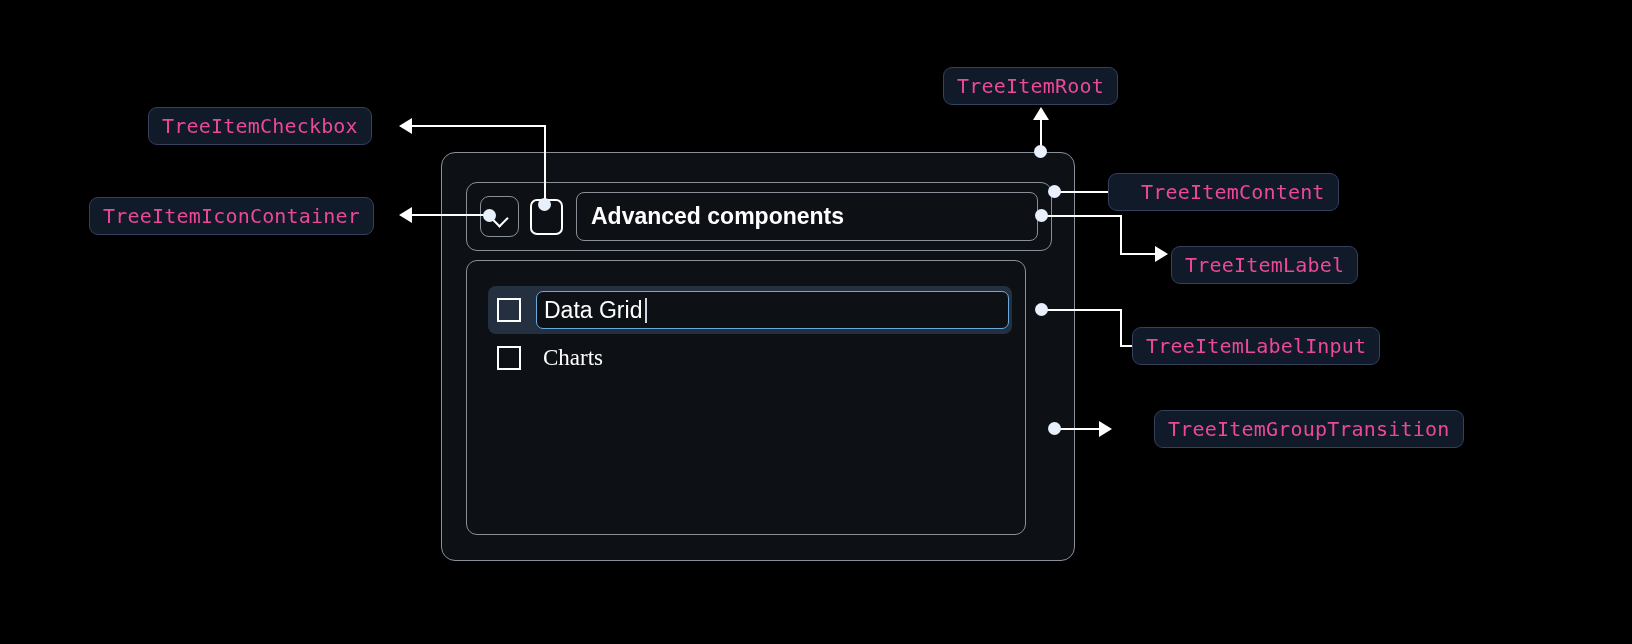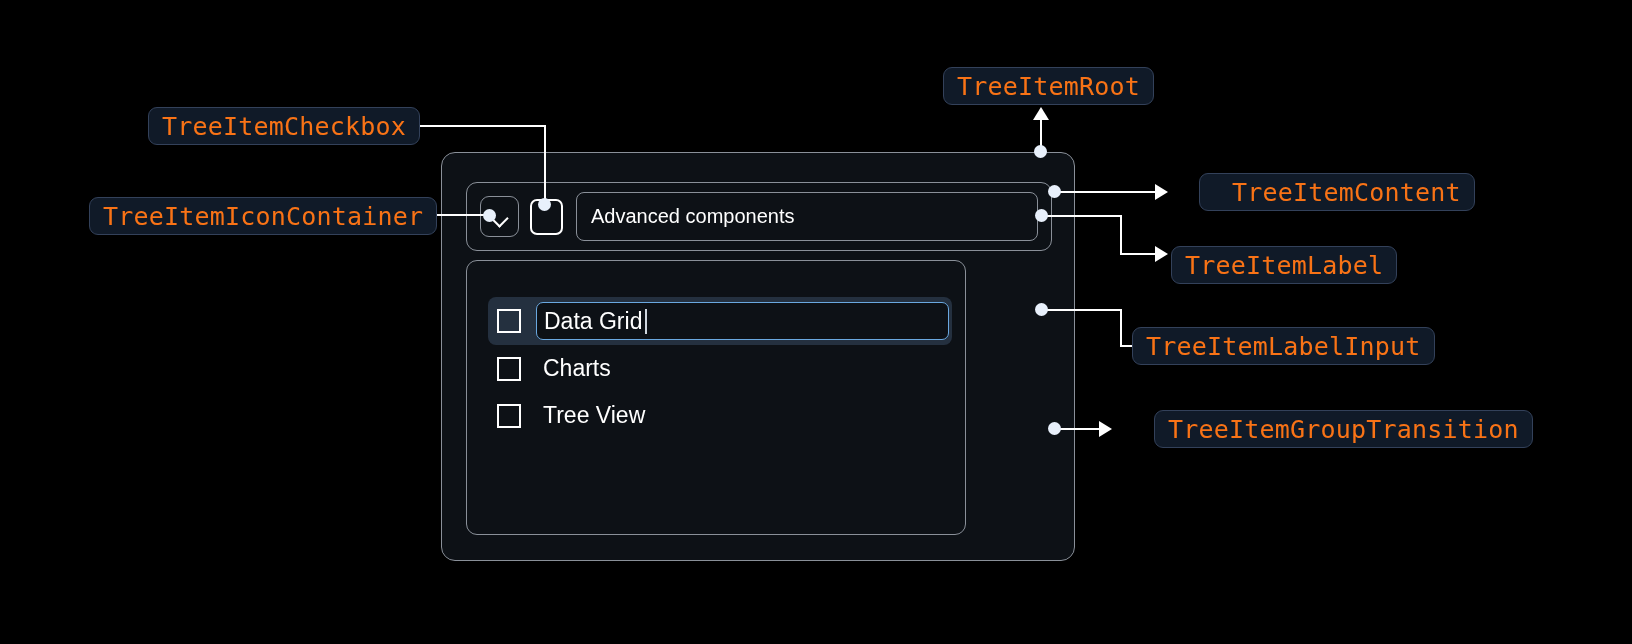--- a/index.html
+++ b/index.html
@@ -21,23 +21,23 @@
     position: absolute;
     box-sizing: border-box;
     display: flex;
     align-items: center;
     justify-content: center;
     height: 38px;
     padding: 0 13px;
     background: #101a28;
     border: 1px solid #33415a;
     border-radius: 9px;
-    color: #f97316;
+    color: #ec4899;
     font-family: "DejaVu Sans Mono", monospace;
-    font-size: 25px;
+    font-size: 20px;
     letter-spacing: 0.2px;
     white-space: nowrap;
     z-index: 6;
   }
 
   
   .conn {
     position: absolute;
     background: #ffffff;
     z-index: 4;
@@ -144,34 +144,35 @@
     margin-left: 13px;
     flex: 1;
     height: 49px;
     box-sizing: border-box;
     border: 1px solid #8a9099;
     border-radius: 8px;
     display: flex;
     align-items: center;
     padding-left: 14px;
     color: #ffffff;
-    font-size: 20px;
+    font-size: 23px;
+    font-weight: bold;
   }
 
   #group-transition {
     position: absolute;
     left: 24px;
     top: 107px;
-    width: 500px;
+    width: 560px;
     height: 275px;
     box-sizing: border-box;
     background: #0d1116;
     border: 1px solid #8a9099;
     border-radius: 11px;
-    padding-top: 36px;
+    padding-top: 25px;
   }
 
   .child-row {
     height: 47px;
     display: flex;
     align-items: center;
     padding-left: 30px;
     box-sizing: border-box;
   }
   .child-row.selected {
@@ -189,20 +190,21 @@
     box-sizing: border-box;
     border: 2.5px solid #ffffff;
     flex: none;
   }
 
   .child-label {
     margin-left: 22px;
     color: #ffffff;
     font-size: 23px;
     white-space: nowrap;
+    font-family: Liberation Serif, serif;
   }
 
   #label-input {
     margin-left: 15px;
     flex: 1;
     margin-right: 3px;
     height: 38px;
     box-sizing: border-box;
     background: #0d1116;
     border: 1.5px solid #6aa8e0;
@@ -243,32 +245,28 @@
           <span class="caret"></span>
       </div>
     </div>
 
     <div class="child-row">
       <div class="child-checkbox"></div>
       <span class="child-label">Charts</span>
     </div>
 
 
-    <div class="child-row">
-      <div class="child-checkbox"></div>
-      <span class="child-label">Tree View</span>
-    </div>
 
   </div>
 </div>
 
 <div class="chip" style="left:148px; top:107px;">TreeItemCheckbox</div>
 <div class="chip" style="left:89px; top:197px;">TreeItemIconContainer</div>
 <div class="chip" style="left:943px; top:67px;">TreeItemRoot</div>
-<div class="chip" style="left:1199px; top:173px;padding-left:32px;">TreeItemContent</div>
+<div class="chip" style="left:1108px; top:173px;padding-left:32px;">TreeItemContent</div>
 <div class="chip" style="left:1171px; top:246px;">TreeItemLabel</div>
 <div class="chip" style="left:1132px; top:327px;">TreeItemLabelInput</div>
 <div class="chip" style="left:1154px; top:410px;">TreeItemGroupTransition</div>
 
 <div class="conn v" style="left:544px; top:126px; height:78px;"></div>
 <div class="conn h" style="left:410px; top:125px; width:136px;"></div>
 <div class="arrow left" style="left:399px; top:118px;"></div>
 <div class="dot" style="left:538px; top:198px;"></div>
 
 <div class="conn h" style="left:410px; top:214px; width:78px;"></div>

